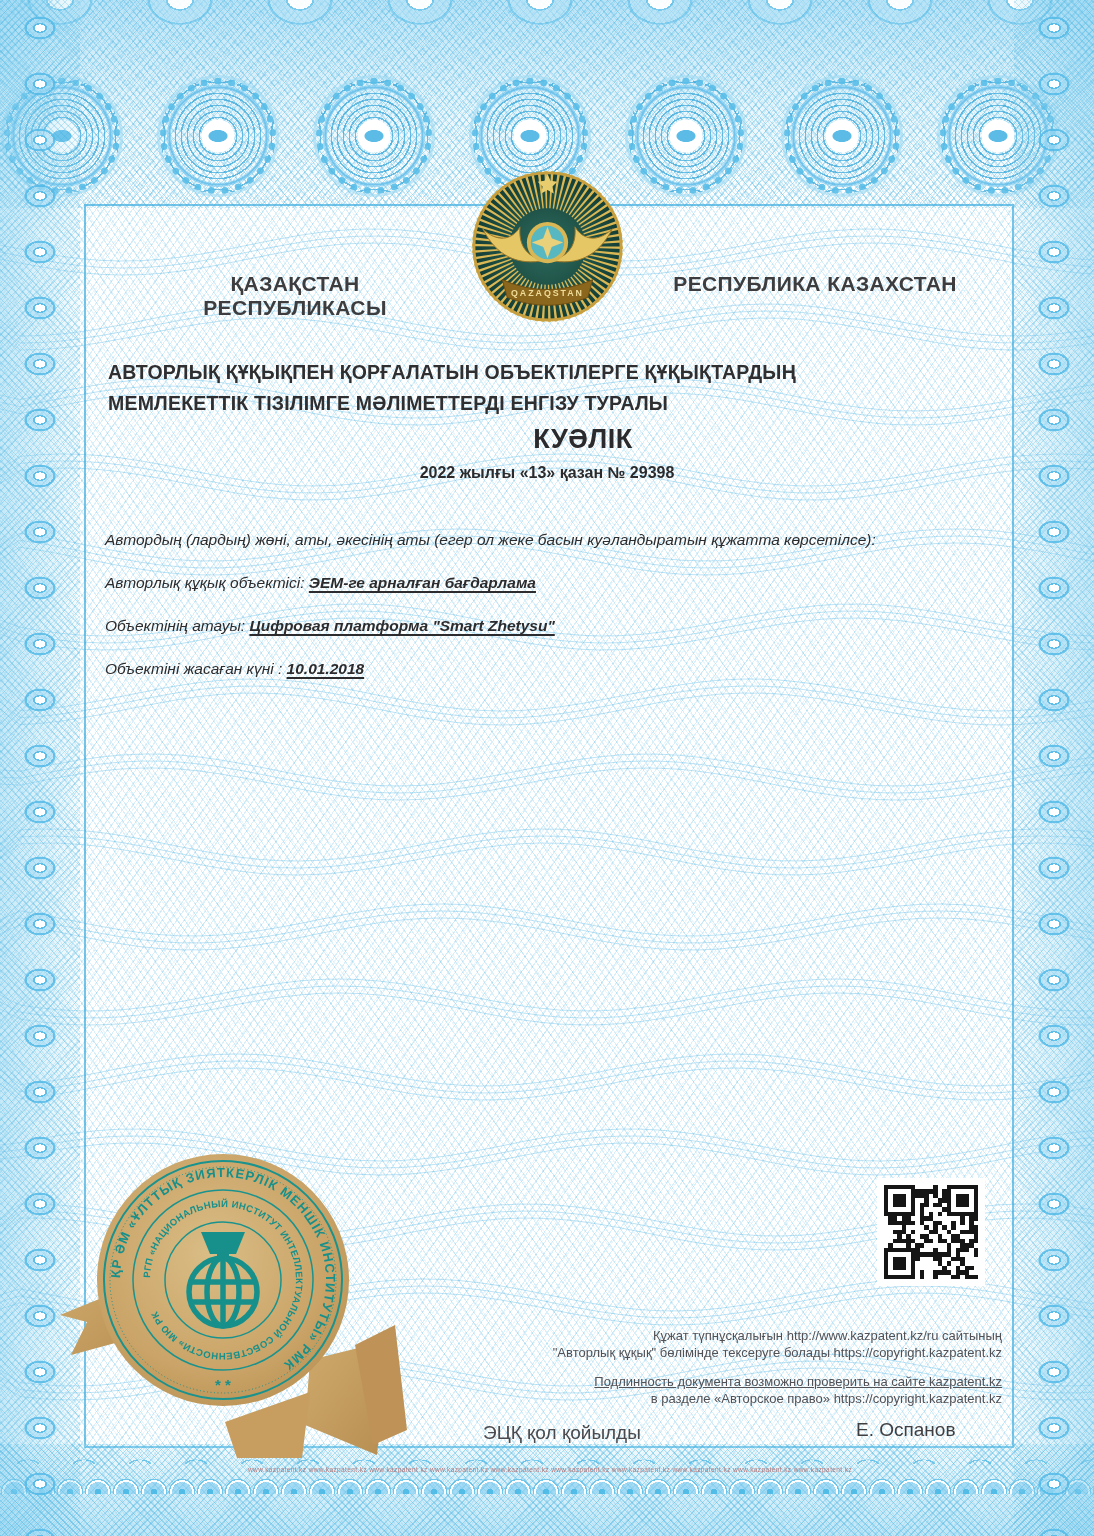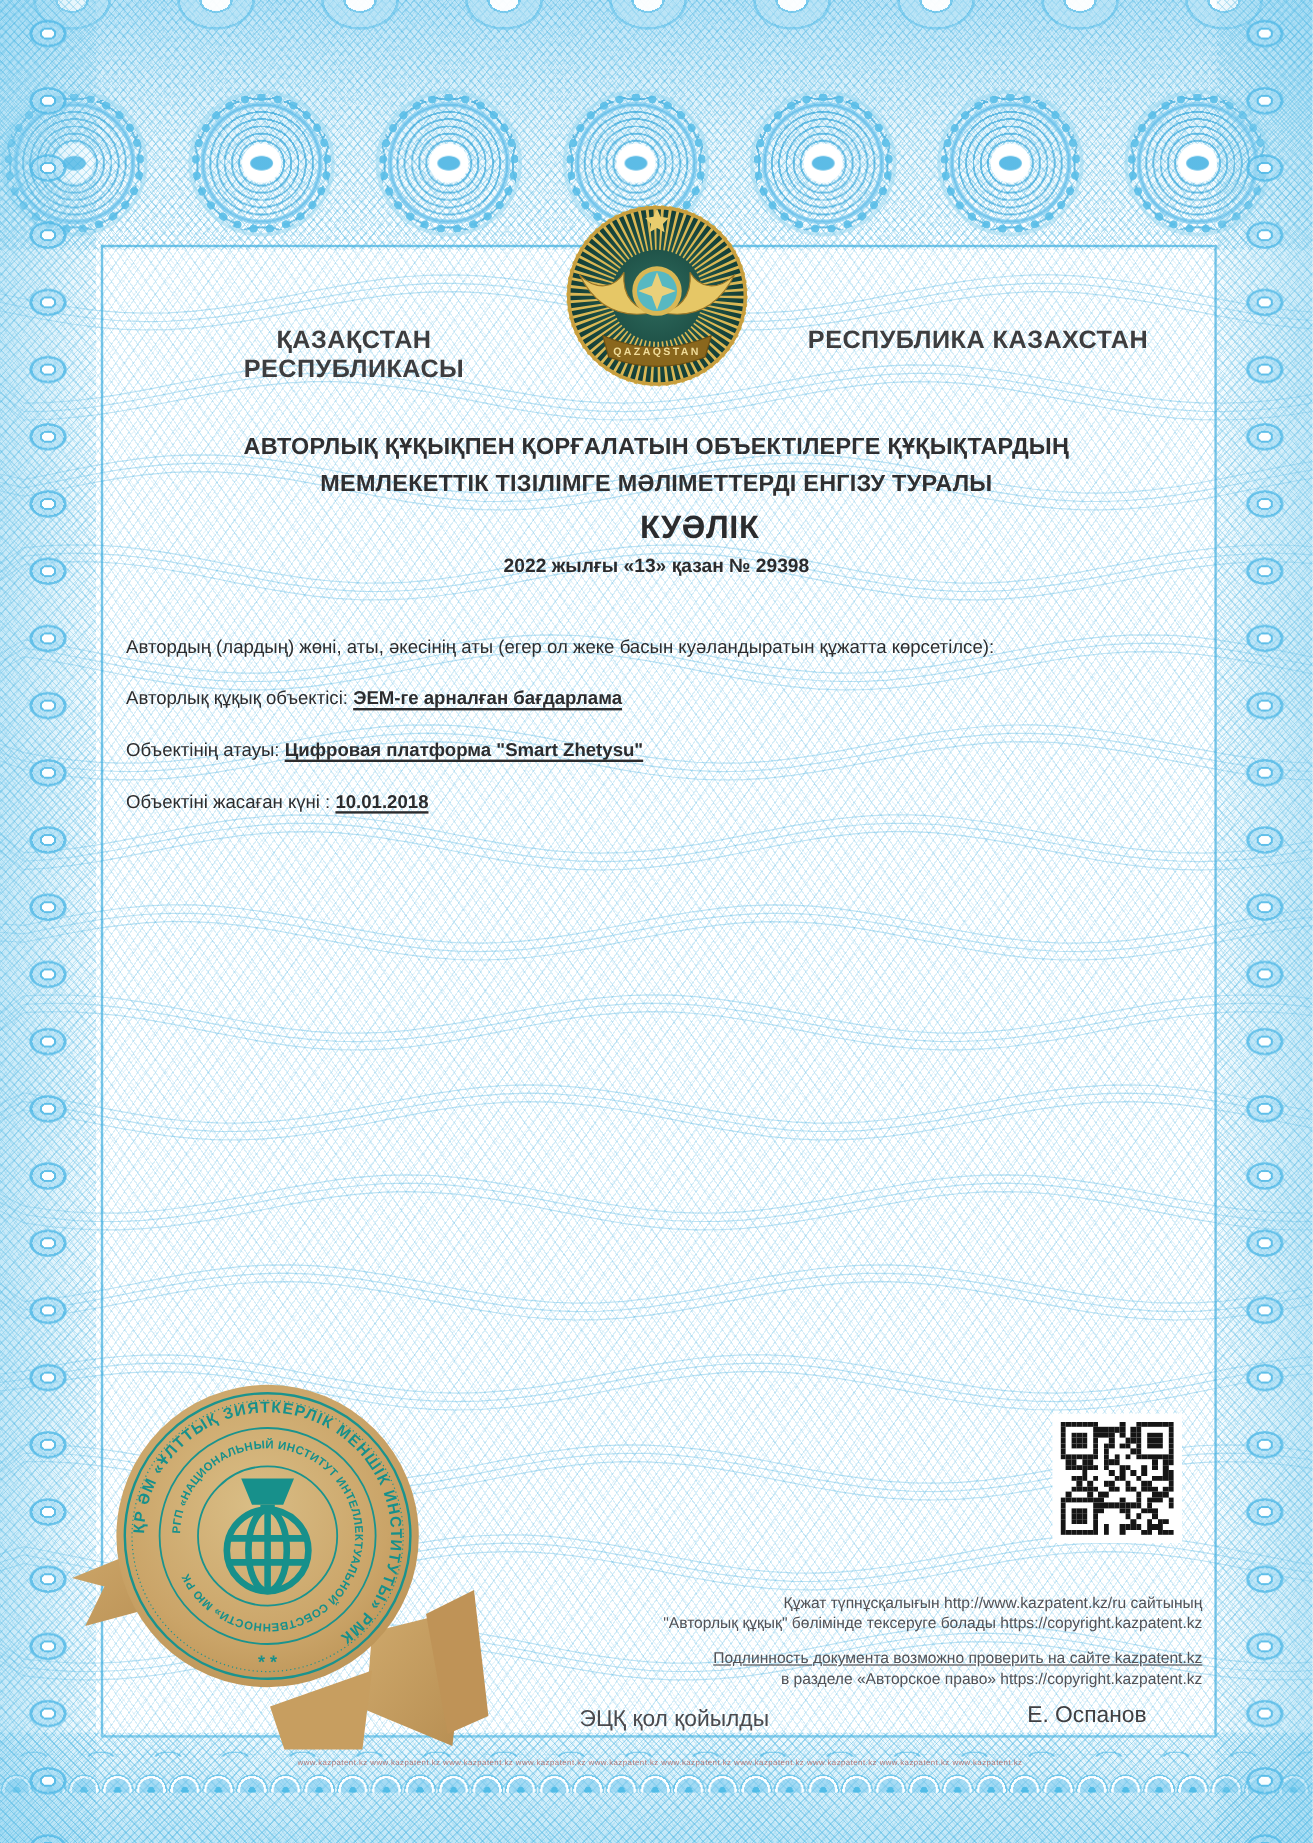--- a/index.html
+++ b/index.html
@@ -53,28 +53,28 @@
     background-size:80px 56px, auto, auto, auto;
     background-repeat:repeat-y, repeat, repeat, no-repeat;}
   .band-left{left:0;}
   .band-right{right:0;transform:scaleX(-1);}
   
   .emblem{position:absolute;left:469px;top:166px;width:157px;height:157px;z-index:4;}
   .country{position:absolute;z-index:4;font-weight:bold;font-size:21px;color:#3d3d3f;letter-spacing:.4px;text-align:center;}
   .country-kk{left:138px;top:272px;width:314px;}
   .country-ru{left:670px;top:272px;width:290px;}
   
-  .subject{position:absolute;left:84px;top:357px;width:926px;z-index:4;text-align:center;
-           font-weight:bold;font-size:19.5px;line-height:31px;color:#2f2f31;letter-spacing:.2px;}
+  .subject{position:absolute;left:84px;top:357px;width:926px;z-index:4;
+           font-weight:bold;font-size:19.5px;line-height:31px;color:#2f2f31;letter-spacing:.2px;padding-left:24px;}
   .doctype{position:absolute;left:84px;top:424px;width:926px;z-index:4;text-align:center;
            font-weight:bold;font-size:27px;color:#2b2b2d;letter-spacing:.5px;padding-left:36px;}
   .issue{position:absolute;left:84px;top:464px;width:926px;z-index:4;text-align:center;
          font-weight:bold;font-size:16px;color:#2b2b2d;}
   
-  .fields{position:absolute;left:105px;top:531px;width:840px;z-index:4;font-size:15.5px;color:#2c2c2e;}
+  .fields{position:absolute;left:105px;top:531px;width:840px;z-index:4;font-size:15.5px;color:#2c2c2e;font-style:italic;}
   .fields .label{display:inline;}
   .fields .value{display:inline;font-weight:bold;text-decoration:underline;
                  text-decoration-thickness:1.5px;text-underline-offset:3px;}
   .row-author .value{display:block;margin-top:4px;font-size:16px;letter-spacing:.2px;}
   .row{margin-top:25px;}
   
   .sealart{position:absolute;left:55px;top:1140px;width:700px;height:360px;z-index:4;}
   .ringtext{fill:#17908b;font-family:"Liberation Sans",sans-serif;font-weight:bold;}
   .ring-outer{font-size:13px;letter-spacing:1.1px;}
   .ring-inner{font-size:9.5px;letter-spacing:.35px;}

